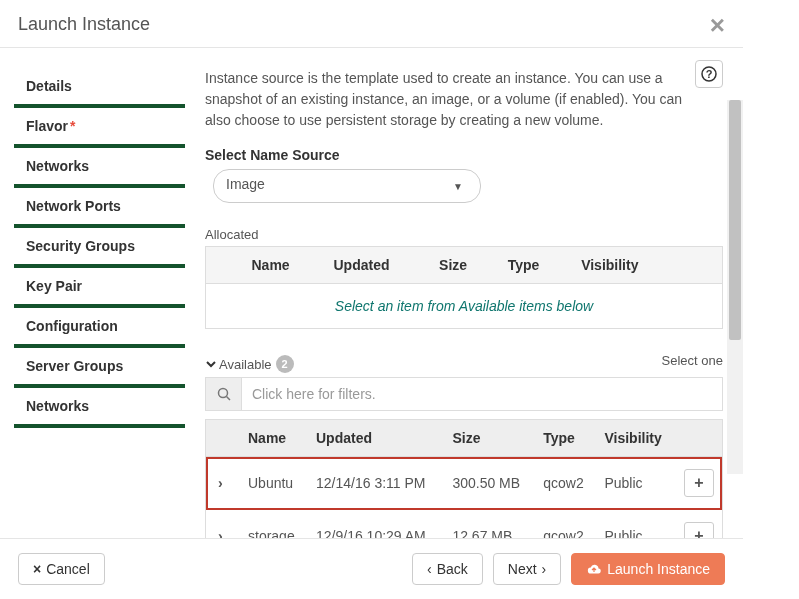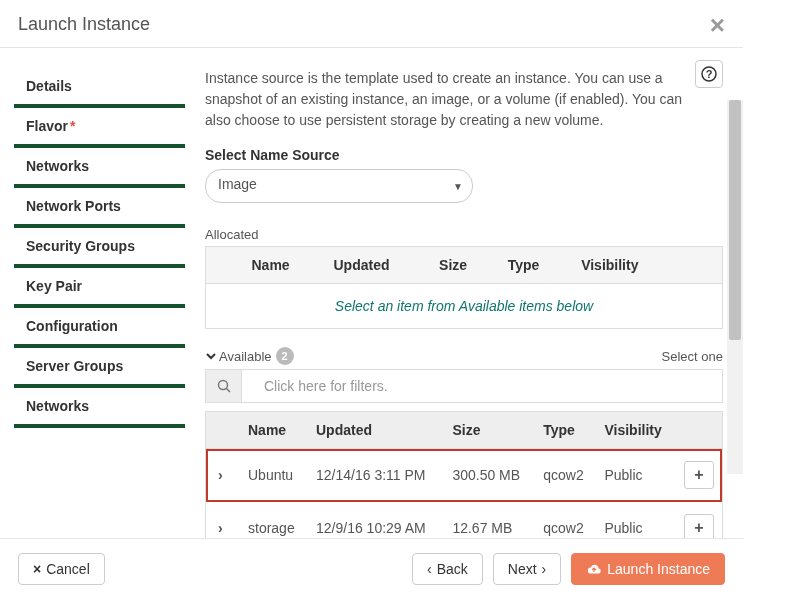--- a/index.html
+++ b/index.html
@@ -13,33 +13,33 @@
 .sidebar-item { padding: 10px 12px; border-bottom: 4px solid #14532d; font-weight: bold; color: #333; cursor: pointer; font-size: 14px; position: relative; }
 .sidebar-item.active { background: #e5e5e5; }
 .req { color: #e74c3c; margin-left: 2px; font-weight: bold; }
 .req-grey { color: #ccc; margin-left: 2px; font-weight: bold; }
 .main { flex: 1; padding: 20px 20px 0 20px; position: relative; overflow-y: auto; }
 .help-btn { position: absolute; top: 12px; right: 20px; width: 28px; height: 28px; border: 1px solid #ccc; border-radius: 4px; background: #fff; display: flex; align-items: center; justify-content: center; cursor: pointer; }
 .help-btn svg { width: 16px; height: 16px; }
 .desc { color: #555; line-height: 1.5; margin-bottom: 16px; padding-right: 30px; }
 .label { font-weight: bold; margin-bottom: 6px; display: block; color: #333; }
 .select-wrap { position: relative; width: 268px; margin-bottom: 24px; }
-.select { width: 100%; height: 34px; border: 1px solid #ccc; border-radius: 16px; padding: 6px 24px 10px 12px; background: #fff; font-size: 14px; color: #555; appearance: none; cursor: pointer; }
+.select { width: 100%; height: 34px; border: 1px solid #ccc; border-radius: 16px; padding: 6px 24px 10px 12px; background: #fff; font-size: 14px; color: #555; appearance: none; cursor: pointer; margin-left: 8px; }
 .select-arrow { position: absolute; right: 10px; top: 50%; transform: translateY(-50%); pointer-events: none; font-size: 10px; color: #555; }
 .section-hdr { font-size: 13px; color: #555; margin-bottom: 4px; display: flex; align-items: center; justify-content: space-between; }
-.exp { cursor: pointer; display: inline-flex; align-items: center; }
+.exp { cursor: pointer; display: inline-flex; align-items: center; margin-top: 8px; }
 .badge { display: inline-flex; background: #bbb; color: #fff; border-radius: 10px; min-width: 18px; height: 18px; font-size: 11px; align-items: center; justify-content: center; padding: 0 6px; margin-left: 4px; font-weight: bold; }
 .hint { font-size: 13px; color: #555; margin-left: 24px; }
 .tbl { width: 100%; border: 1px solid #ddd; border-collapse: collapse; margin-bottom: 18px; }
 .tbl th { text-align: left; padding: 10px 12px; font-weight: bold; color: #333; background: #f5f5f5; border-bottom: 1px solid #ddd; font-size: 14px; }
 .tbl td { padding: 12px 12px; color: #555; font-size: 14px; }
 .empty-row td { text-align: center; font-style: italic; color: #0f766e; padding: 14px; }
 .filter-row { display: flex; border: 1px solid #ddd; margin-bottom: 8px; }
 .filter-icon { width: 36px; background: #eee; display: flex; align-items: center; justify-content: center; border-right: 1px solid #ddd; }
-.filter-input { flex: 1; border: none; padding: 8px 10px; font-size: 14px; color: #555; outline: none; margin-left: 12px; }
+.filter-input { flex: 1; border: none; padding: 8px 10px; font-size: 14px; color: #555; outline: none; }
 .filter-input::placeholder { color: #999; }
 .avail-tbl { width: 100%; border: 1px solid #ddd; border-collapse: separate; border-spacing: 0; }
 .avail-tbl thead th { background: #eee; padding: 10px 8px; text-align: left; font-weight: bold; font-size: 14px; border-bottom: 1px solid #ddd; }
 .avail-tbl tbody td { padding: 12px 8px; font-size: 14px; color: #555; border-bottom: 1px solid #eee; }
 .avail-tbl tbody tr.hl { outline: 2px solid #c0392b; outline-offset: -2px; }
 .chev { font-weight: bold; color: #555; cursor: pointer; font-size: 14px; padding: 0 4px; }
 .add-btn { width: 30px; height: 28px; border: 1px solid #ccc; border-radius: 3px; background: #fff; font-size: 16px; font-weight: bold; color: #555; cursor: pointer; display: inline-flex; align-items: center; justify-content: center; }
 .modal-footer { border-top: 1px solid #e5e5e5; padding: 14px 18px; display: flex; justify-content: space-between; align-items: center; }
 .btn { border: 1px solid #ccc; background: #fff; padding: 7px 14px; border-radius: 4px; font-size: 14px; cursor: pointer; color: #333; display: inline-flex; align-items: center; gap: 5px; }
 .btn-primary { background: #ee7b56; border-color: #ee7b56; color: #fff; }

